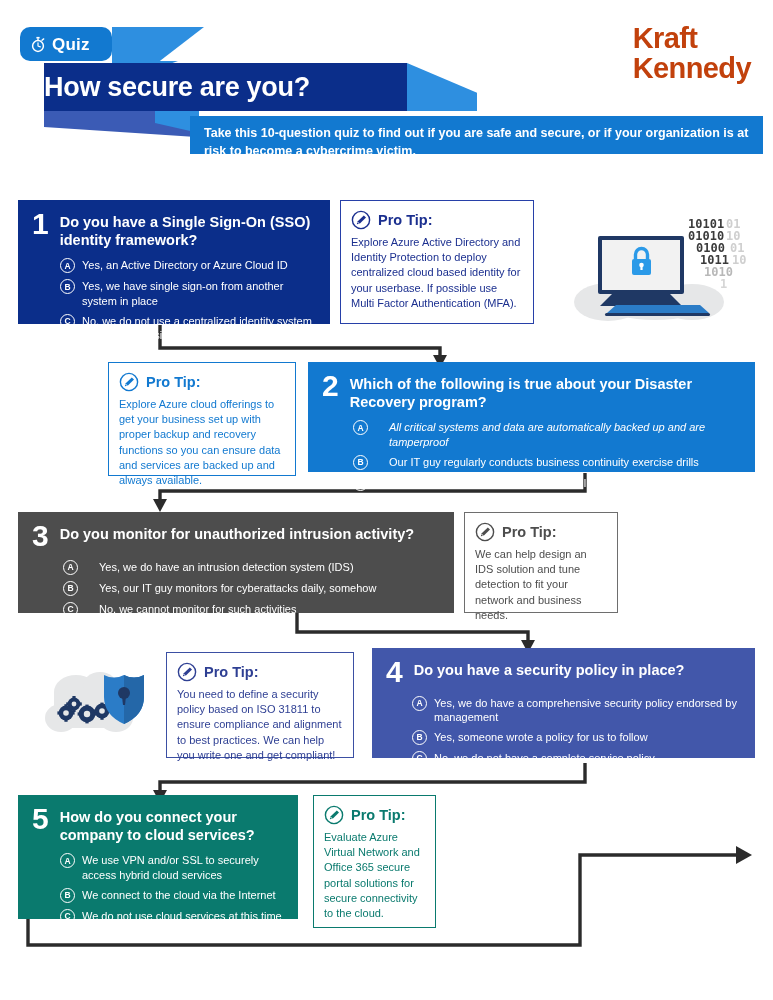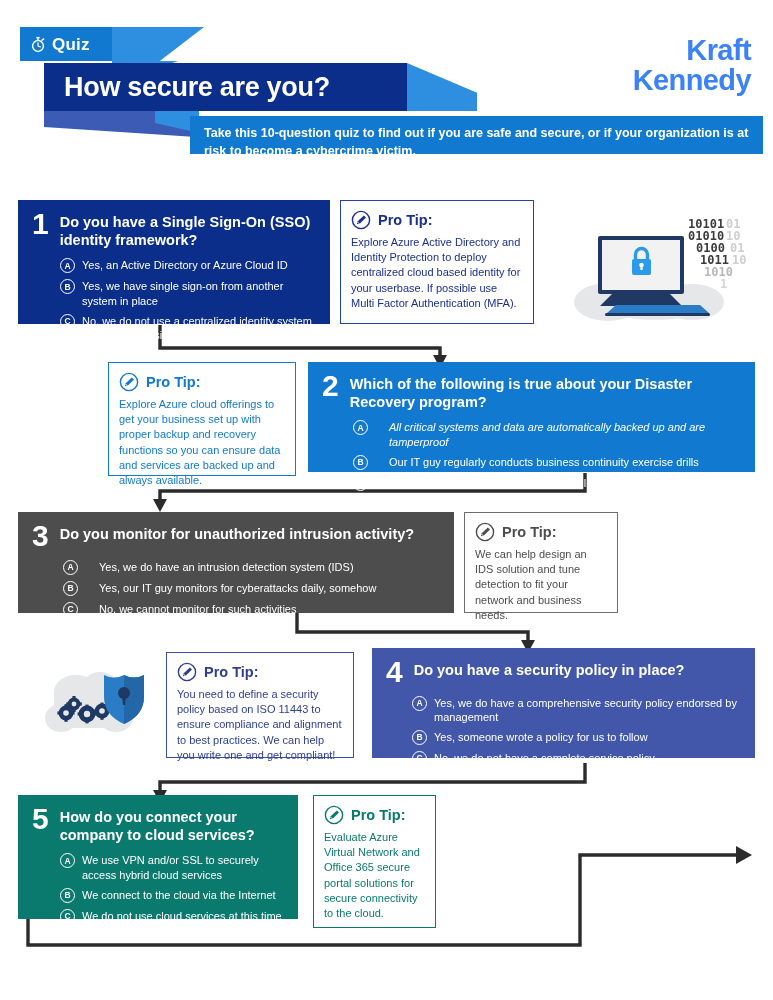--- a/index.html
+++ b/index.html
@@ -14,37 +14,37 @@
   }
   #page{position:relative;width:773px;height:1000px;}
 
   
   .hdr{position:absolute;left:0;top:0;width:773px;height:185px;}
   .quiz-badge{
     position:absolute;left:20px;top:27px;width:92px;height:34px;
     background:#1279d0;color:#fff;
     display:flex;align-items:center;gap:6px;
     padding-left:10px;box-sizing:border-box;
-    font-weight:bold;font-size:17px;letter-spacing:.2px;
+    font-weight:bold;font-size:17px;letter-spacing:.2px;border-radius:10px;
   }
   .quiz-badge .lbl{line-height:1;}
   .badge-tail{
     position:absolute;left:112px;top:27px;width:92px;height:34px;
     background:#2e8fe0;
     clip-path:polygon(0 0,100% 0,52% 100%,0 100%);
   }
   .badge-tail2{
     position:absolute;left:112px;top:61px;width:66px;height:8px;
     background:#2e8fe0;
     clip-path:polygon(0 0,100% 0,66% 100%,0 100%);
   }
   .title-bar{
     position:absolute;left:44px;top:63px;width:363px;height:48px;
     background:#0b2e8a;color:#fff;
-    display:flex;align-items:center;padding-left:20px;box-sizing:border-box;
+    display:flex;align-items:center;box-sizing:border-box;
     font-size:27px;font-weight:bold;letter-spacing:-.3px;
   }
   .title-tail{
     position:absolute;left:407px;top:63px;width:70px;height:48px;
     background:#2e8fe0;
     clip-path:polygon(0 0,100% 62%,100% 100%,0 100%);
   }
   .title-under{
     position:absolute;left:44px;top:111px;width:152px;height:26px;
     background:#3b5bb5;
@@ -55,23 +55,23 @@
     background:#2e8fe0;
     clip-path:polygon(0 0,100% 0,100% 100%,0 55%);
   }
   .sub-bar{
     position:absolute;left:190px;top:116px;width:573px;height:38px;
     background:#1279d0;color:#fff;
     padding:8px 12px 6px 14px;box-sizing:border-box;
     font-size:12.5px;font-weight:bold;line-height:1.45;
   }
   .logo{
-    position:absolute;right:22px;top:36px;
-    color:#3b82f6;font-weight:bold;font-size:29px;line-height:1.02;
-    text-align:right;letter-spacing:-.6px;
+    position:absolute;right:22px;top:24px;
+    color:#c2410c;font-weight:bold;font-size:29px;line-height:1.02;
+    letter-spacing:-.6px;
   }
 
   
   .qcard{position:absolute;box-sizing:border-box;color:#fff;padding:12px 14px 10px 14px;}
   .qhead{display:flex;align-items:flex-start;gap:11px;}
   .qnum{font-size:30px;font-weight:bold;line-height:.95;margin-top:-2px;}
   .qtext{font-size:14.5px;font-weight:bold;line-height:1.22;padding-top:2px;}
   .opts{margin-top:9px;}
   .opt{display:flex;align-items:flex-start;gap:7px;font-size:11px;line-height:1.3;margin-bottom:6px;}
   .optltr{
@@ -348,21 +348,21 @@
     <div class="tiphead">
       <span class="pen-ico">
         <svg width="20" height="20" viewBox="0 0 20 20">
           <circle cx="10" cy="10" r="8.6" fill="none" stroke="#2e3f93" stroke-width="1.4"></circle>
           <path d="M5.8 14.2 L6.5 11.6 L12.8 5.4 L15 7.6 L8.7 13.8 Z" fill="#2e3f93"></path>
           <path d="M6.4 11.9 L8.4 13.9" stroke="#ffffff" stroke-width="1"></path>
         </svg>
       </span>
       <span class="ttl">Pro Tip:</span>
     </div>
-    <div class="tipbody">You need to define a security policy based on ISO 11443 to ensure compliance and alignment to best practices. We can help you write one and get compliant!</div>
+    <div class="tipbody">You need to define a security policy based on ISO 31811 to ensure compliance and alignment to best practices. We can help you write one and get compliant!</div>
   </div>
 
   <div class="qcard c-indigo" style="left:372px;top:648px;width:383px;height:110px;">
     <div class="qhead">
       <div class="qnum">4</div>
       <div class="qtext">Do you have a security policy in place?</div>
     </div>
     <div class="opts" style="padding-left:26px;">
       <div class="opt">
         <span class="optltr">A</span>

